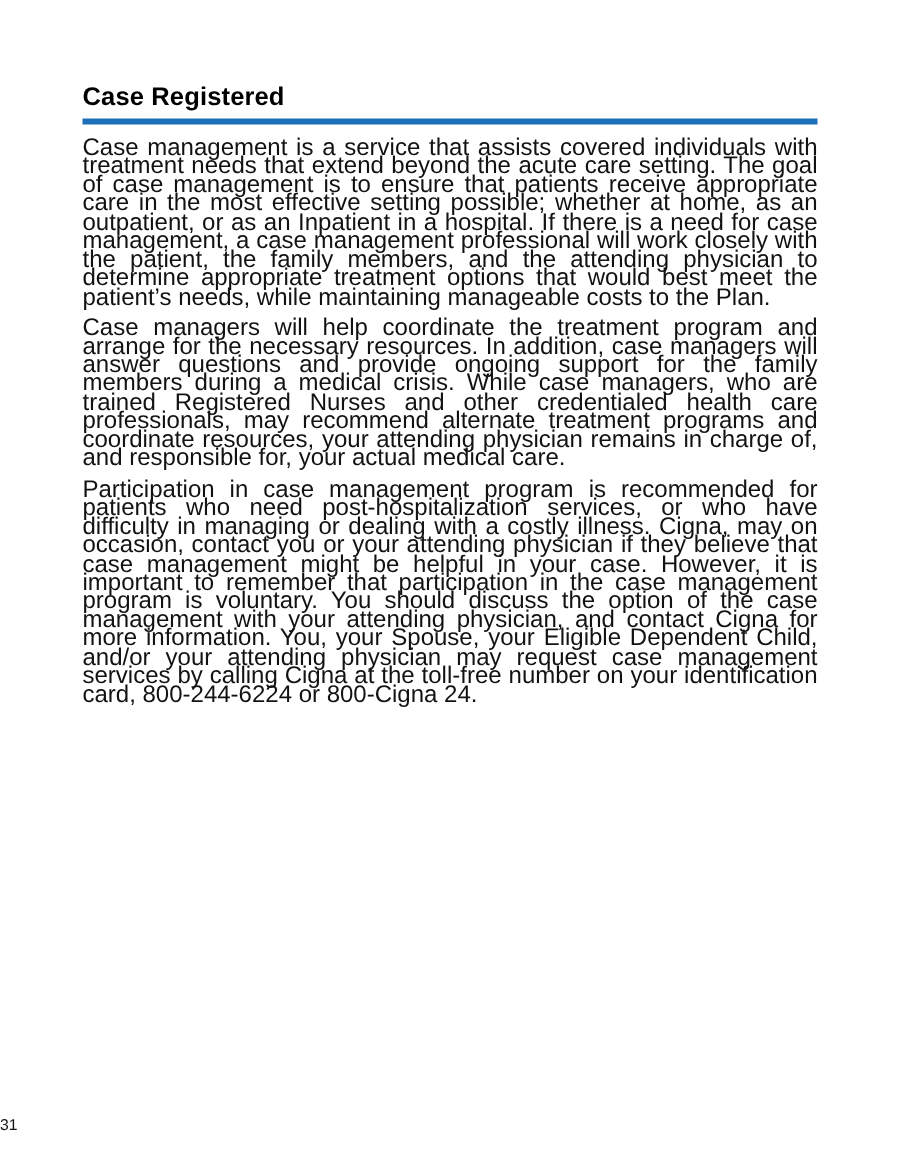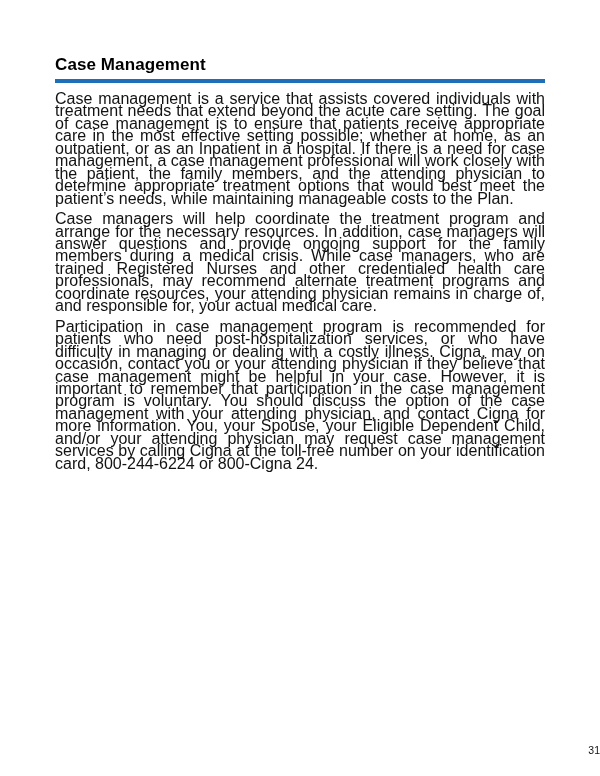--- a/index.html
+++ b/index.html
@@ -46,30 +46,30 @@
     font-size: 16px;
     line-height: 12.45px;
     text-align: justify;
     color: #121212;
   }
   .page-footer {
     position: absolute;
     left: 0;
     right: 0;
     top: 744px;
-    text-align: right;
+    text-align: left;
     font-size: 10.5px;
     color: #121212;
   }
 </style>
 </head>
 <body>
 
 <div class="page">
   <div class="content">
-    <h1 class="doc-title">Case Management</h1>
+    <h1 class="doc-title">Case Registered</h1>
     <div class="title-rule" style="background: rgb(29, 111, 184);"></div>
     <p class="body-para">Case management is a service that assists covered individuals with treatment needs that extend beyond the acute care setting. The goal of case management is to ensure that patients receive appropriate care in the most effective setting possible; whether at home, as an outpatient, or as an Inpatient in a hospital. If there is a need for case management, a case management professional will work closely with the patient, the family members, and the attending physician to determine appropriate treatment options that would best meet the patient’s needs, while maintaining manageable costs to the Plan.</p>
     <p class="body-para">Case managers will help coordinate the treatment program and arrange for the necessary resources. In addition, case managers will answer questions and provide ongoing support for the family members during a medical crisis. While case managers, who are trained Registered Nurses and other credentialed health care professionals, may recommend alternate treatment programs and coordinate resources, your attending physician remains in charge of, and responsible for, your actual medical care.</p>
     <p class="body-para">Participation in case management program is recommended for patients who need post-hospitalization services, or who have difficulty in managing or dealing with a costly illness. Cigna, may on occasion, contact you or your attending physician if they believe that case management might be helpful in your case. However, it is important to remember that participation in the case management program is voluntary. You should discuss the option of the case management with your attending physician, and contact Cigna for more information. You, your Spouse, your Eligible Dependent Child, and/or your attending physician may request case management services by calling Cigna at the toll-free number on your identification card, 800-244-6224 or 800-Cigna 24.</p>
   </div>
   <div class="page-footer">31</div>
 </div>
 
 </body></html>

